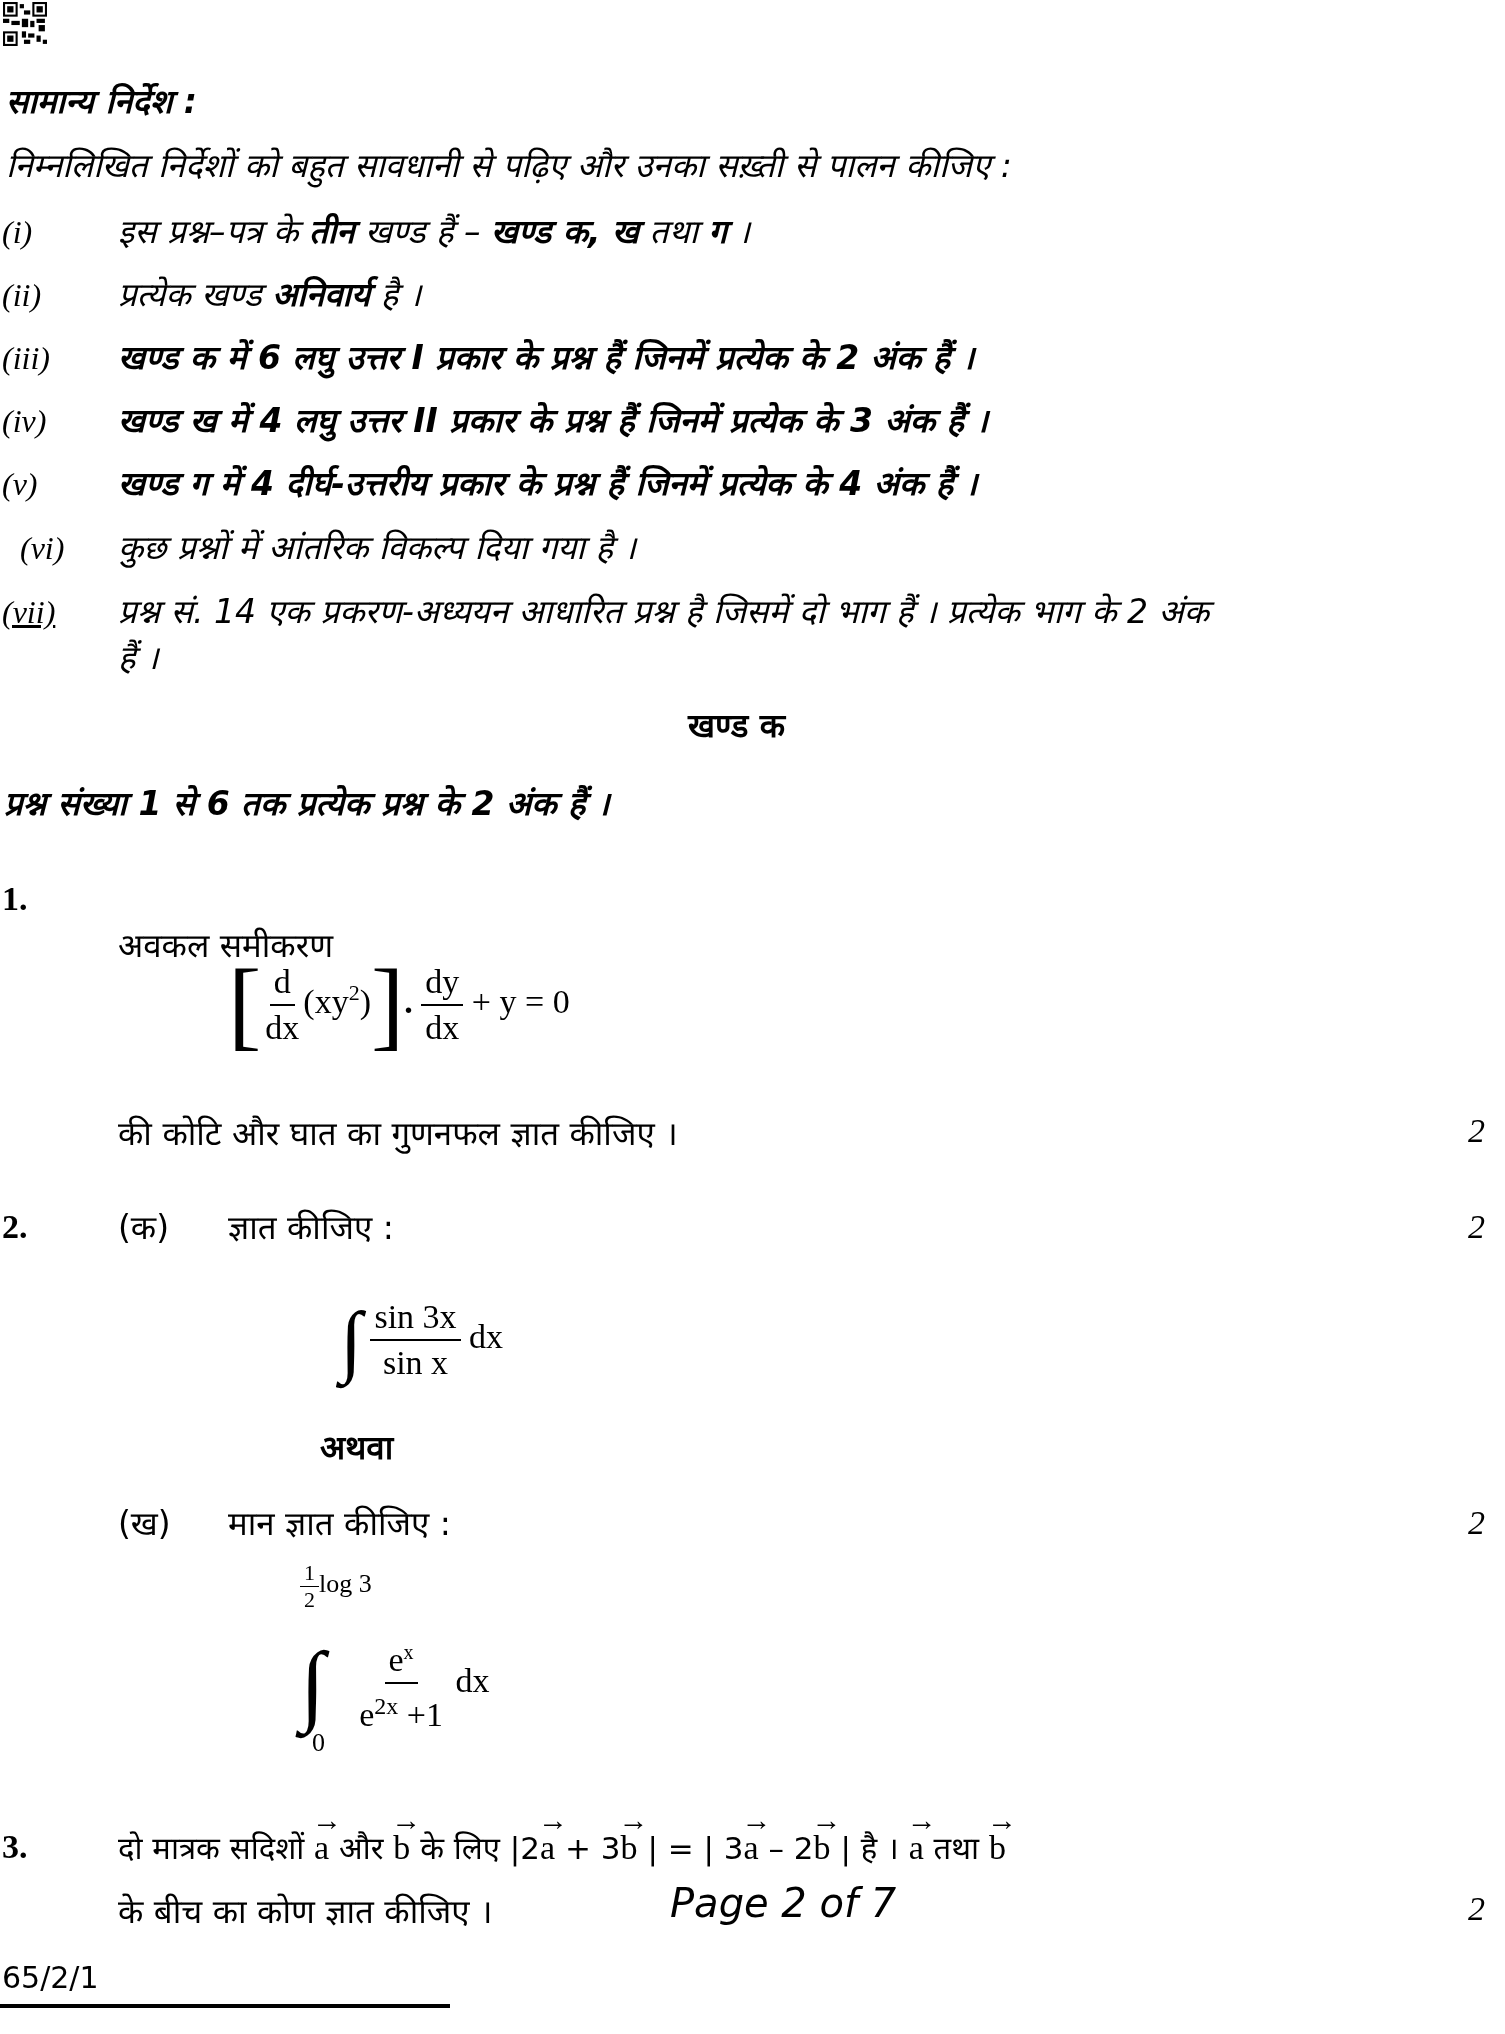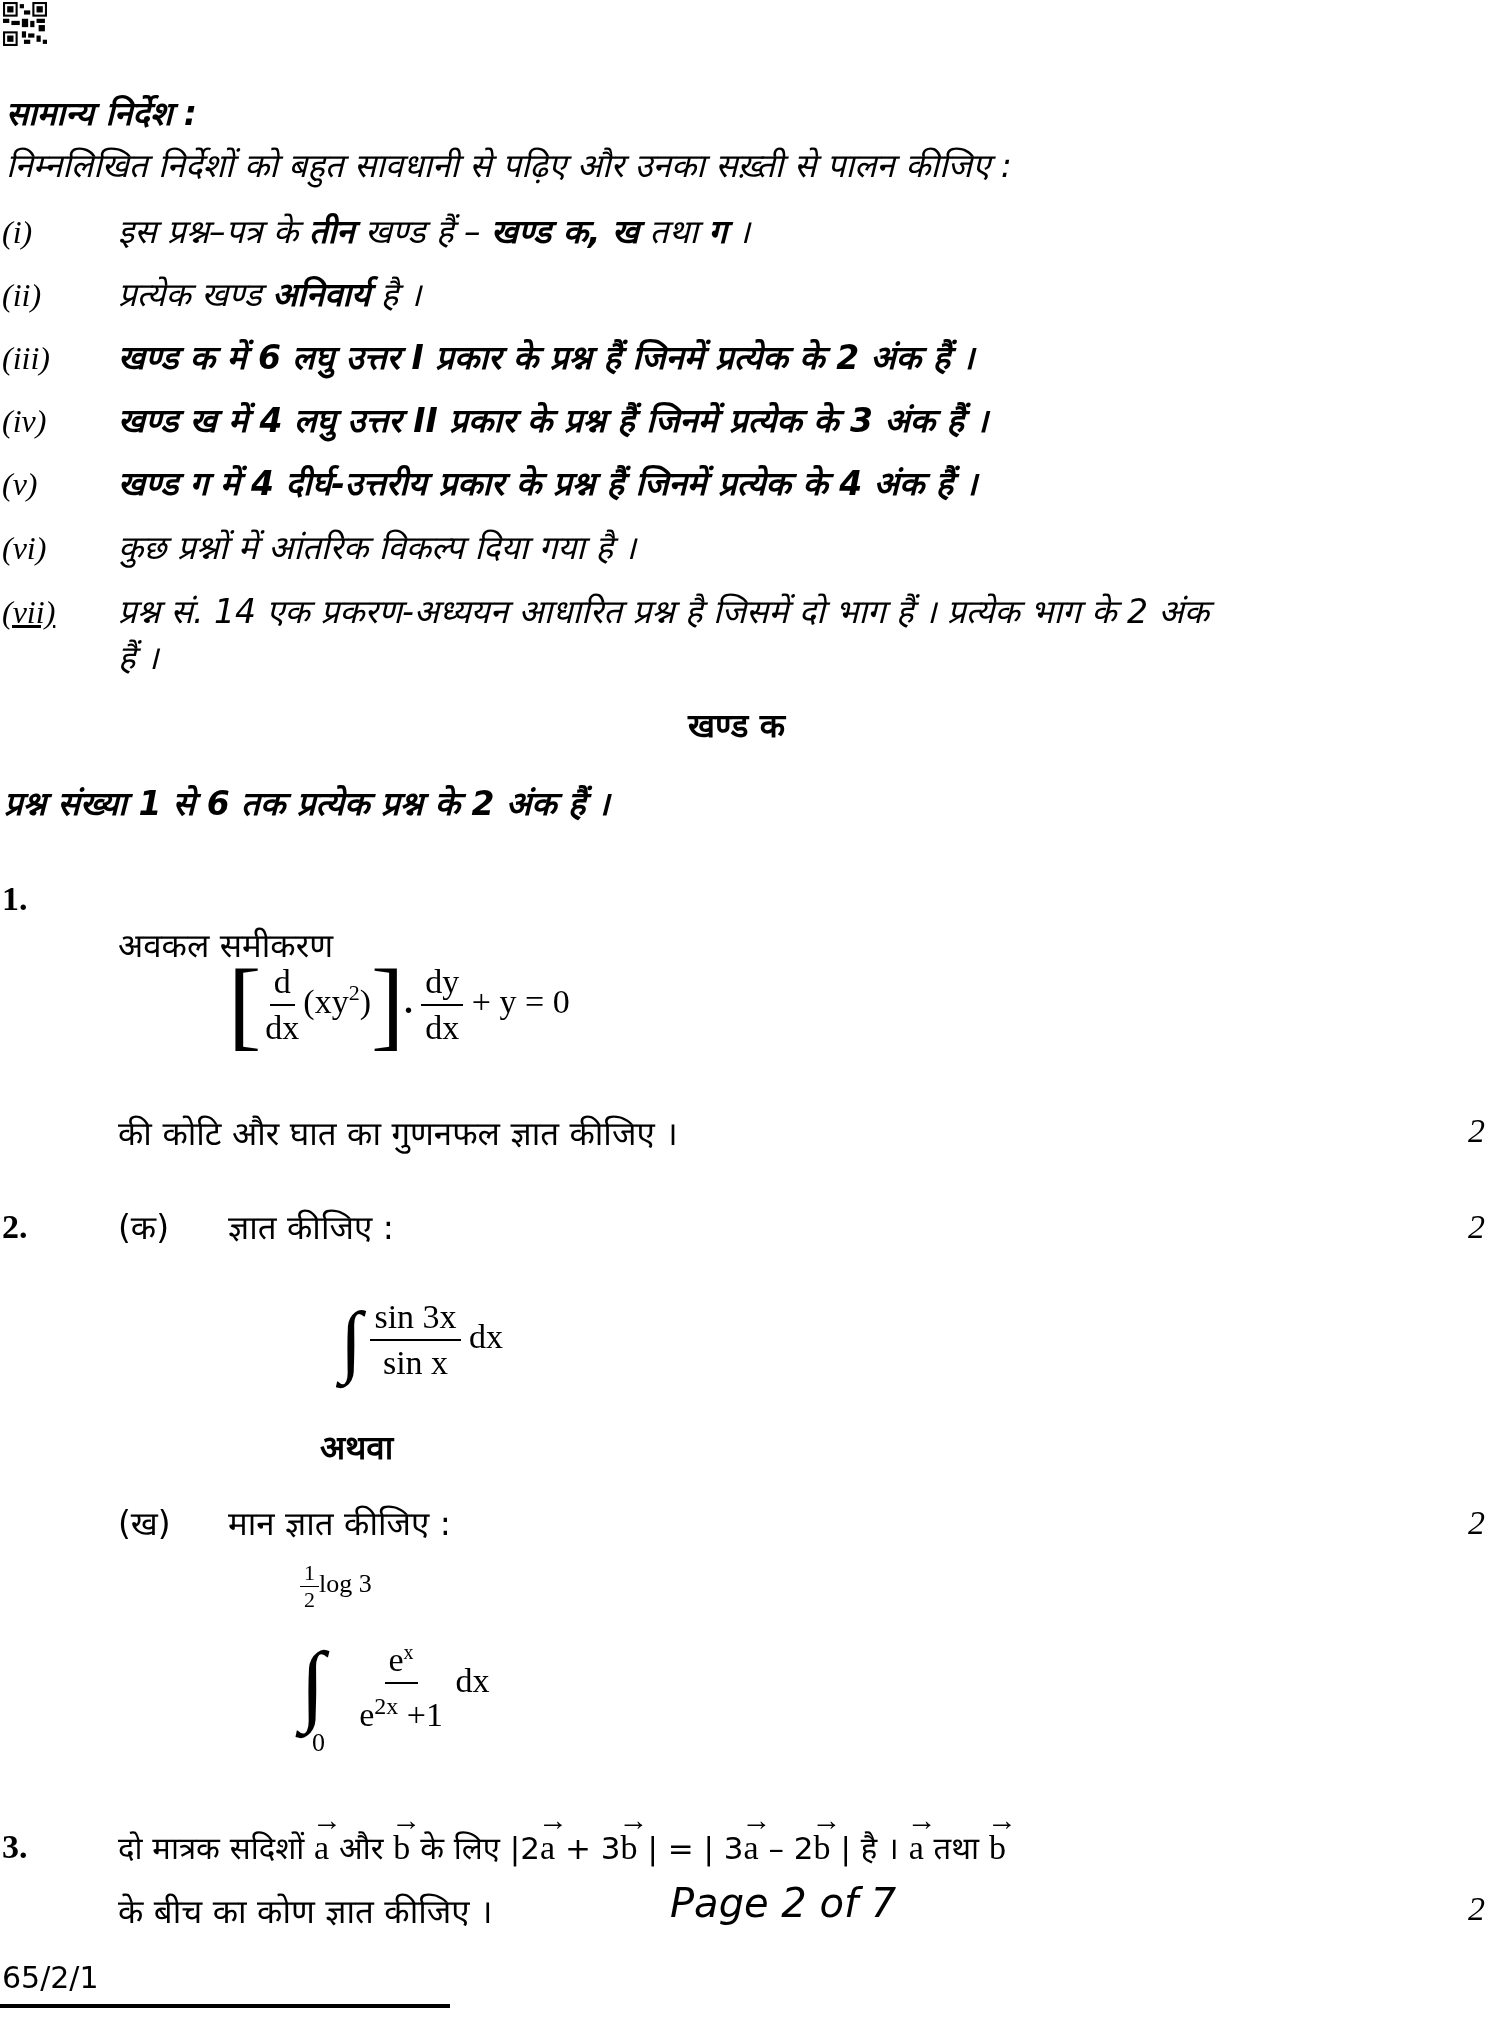--- a/index.html
+++ b/index.html
@@ -49,21 +49,21 @@
     <rect x="13" y="9" width="2" height="3" fill="#000"></rect>
   <rect x="16" y="8" width="4" height="2" fill="#000"></rect>
     <rect x="17" y="11" width="3" height="3" fill="#000"></rect>
   <rect x="9" y="14" width="2" height="3" fill="#000"></rect>
     <rect x="12" y="15" width="3" height="2" fill="#000"></rect>
   <rect x="16" y="16" width="2" height="3" fill="#000"></rect>
     <rect x="10" y="18" width="3" height="2" fill="#000"></rect>
   <rect x="19" y="18" width="2" height="2" fill="#000"></rect>
 </svg>
 
-<div class="abs line hi it bd" style="left:6px; top:92px;">सामान्य निर्देश :</div>
+<div class="abs line hi it bd" style="left:6px; top:80px;">सामान्य निर्देश :</div>
 <div class="abs line hi it" style="left:6px; top:144px;">निम्नलिखित निर्देशों को बहुत सावधानी से पढ़िए और उनका सख़्ती से पालन कीजिए :</div>
 
 <div>
   <div class="abs line" style="left:0; top:210px; width:1505px;">
     <span class="abs roman" style="left:2px;">(i)</span>
     <span class="abs hi it item-text" style="white-space:nowrap;"><span>इस प्रश्न–पत्र के </span><span class="bd">तीन</span><span> खण्ड हैं – </span><span class="bd">खण्ड क, ख</span><span> तथा </span><span class="bd">ग</span><span> ।</span></span>
   </div>
   <div class="abs line" style="left:0; top:273px; width:1505px;">
     <span class="abs roman" style="left:2px;">(ii)</span>
     <span class="abs hi it item-text"><span>प्रत्येक खण्ड </span><span class="bd">अनिवार्य</span><span> है ।</span></span>
@@ -74,21 +74,21 @@
   </div>
   <div class="abs line" style="left:0; top:399px; width:1505px;">
     <span class="abs roman" style="left:2px;">(iv)</span>
     <span class="abs hi it item-text"><span class="bd">खण्ड ख</span><span class="bd"> में 4 लघु उत्तर II प्रकार के प्रश्न हैं जिनमें प्रत्येक के 3 अंक हैं ।</span></span>
   </div>
   <div class="abs line" style="left:0; top:462px; width:1505px;">
     <span class="abs roman" style="left:2px;">(v)</span>
     <span class="abs hi it item-text"><span class="bd">खण्ड ग</span><span class="bd"> में 4 दीर्घ-उत्तरीय प्रकार के प्रश्न हैं जिनमें प्रत्येक के 4 अंक हैं ।</span></span>
   </div>
   <div class="abs line" style="left:0; top:526px; width:1505px;">
-    <span class="abs roman" style="left:2px;">(vi)</span>
+    <span class="abs roman" style="left:20px;">(vi)</span>
     <span class="abs hi it item-text">कुछ प्रश्नों में आंतरिक विकल्प दिया गया है ।</span>
   </div>
   <div class="abs line" style="left:0; top:590px; width:1505px;">
     <span class="abs roman" style="left:2px;text-decoration:underline;">(vii)</span>
     <span class="abs hi it item-text">प्रश्न सं. 14 एक प्रकरण-अध्ययन आधारित प्रश्न है जिसमें दो भाग हैं । प्रत्येक भाग के 2 अंक</span>
     <span class="abs hi it item-text" style="top:46px;">हैं ।</span>
   </div>
 </div>
 
 <div class="abs line hi bd" style="left:688px; top:704px;">खण्ड क</div>

